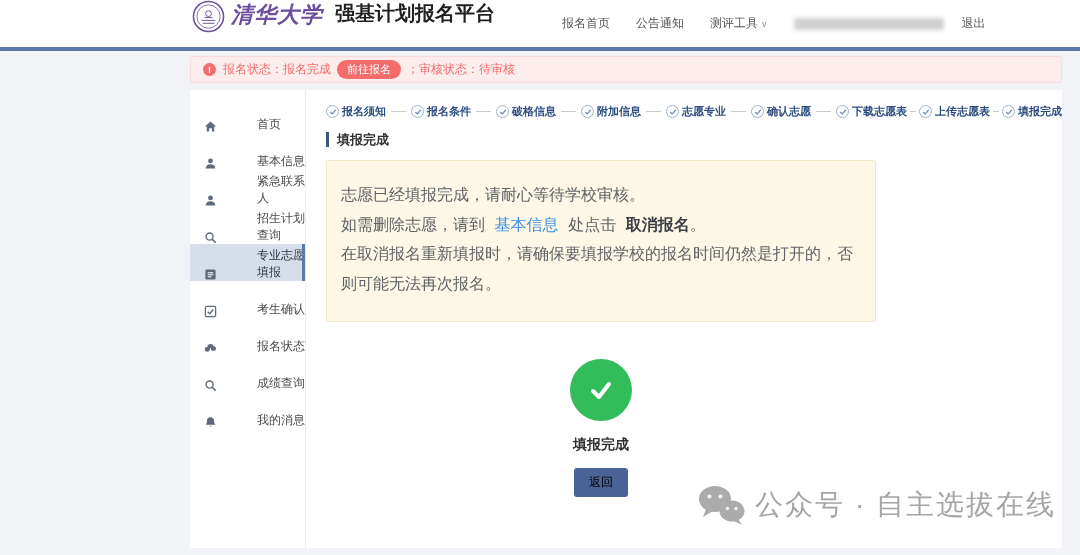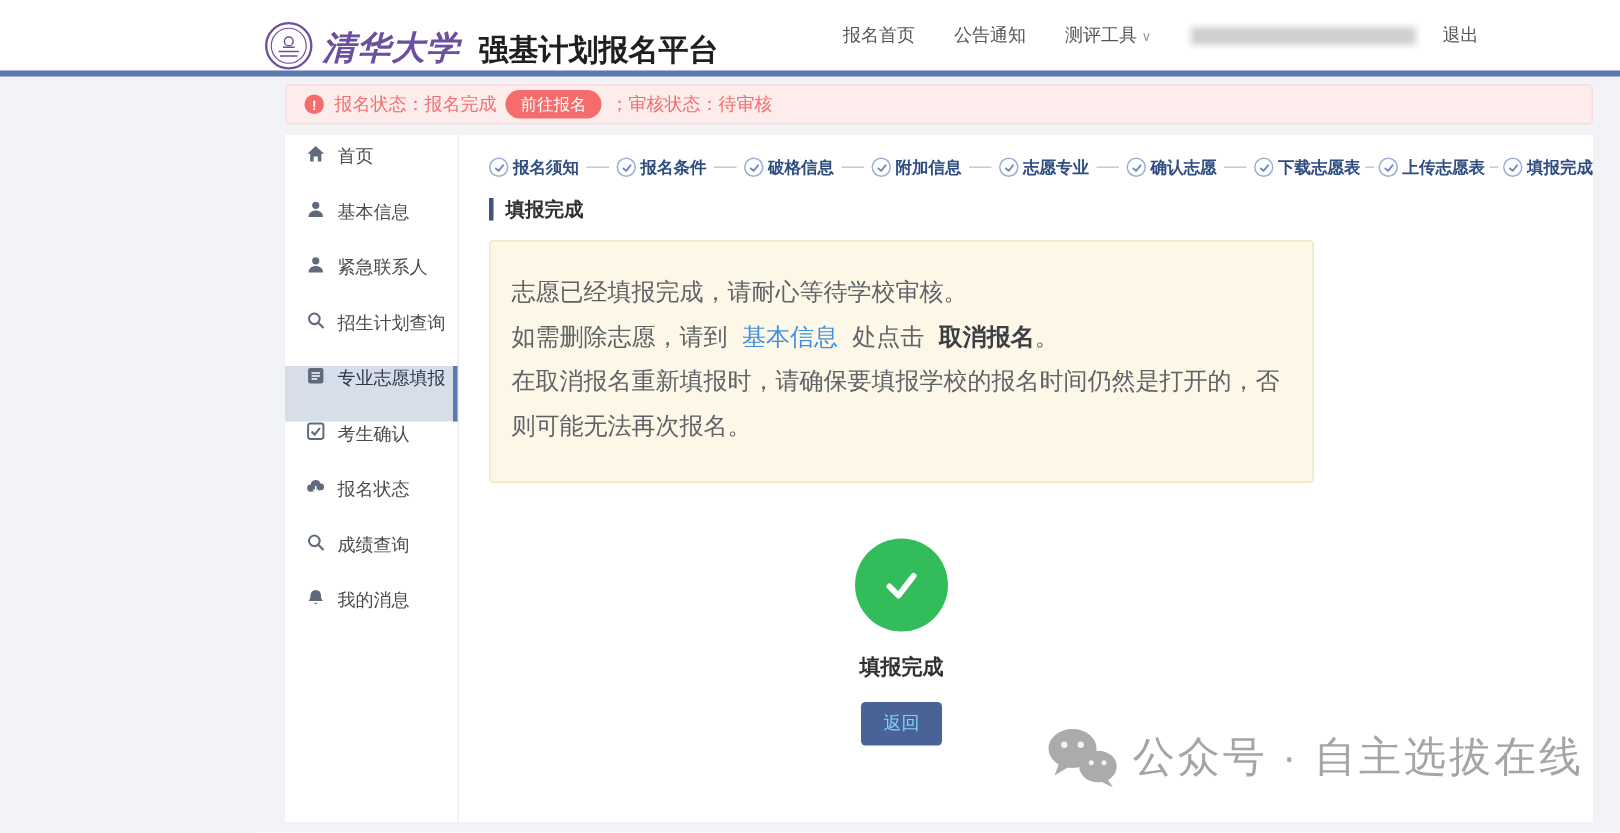--- a/index.html
+++ b/index.html
@@ -10,21 +10,21 @@
   }
   *{box-sizing:border-box; margin:0; padding:0;}
   html,body{width:1080px;height:555px;}
   body{
     position:relative; background:var(--pageBg); overflow:hidden;
     font-family:"Liberation Sans","DejaVu Sans",sans-serif; color:#333;
   }
   
   .header{position:absolute;top:0;left:0;width:1080px;height:47px;background:#fff;}
   .header-line{position:absolute;top:47px;left:0;width:1080px;height:4px;background:var(--accent);}
-  .header-inner{position:absolute;left:176px;top:0;height:47px;display:flex;align-items:flex-end;}
+  .header-inner{position:absolute;left:192px;top:0;height:47px;display:flex;align-items:flex-start;}
   .seal{width:33px;height:33px;flex:0 0 auto;}
   .logo-script{
     font-family:"DejaVu Serif","Liberation Serif",serif;font-style:italic;font-weight:bold;
     font-size:22px;color:#6c4f9e;margin-left:6px;letter-spacing:1px;white-space:nowrap;
   }
   .site-title{font-size:20px;font-weight:bold;color:#1f1f1f;margin-left:12px;white-space:nowrap;}
   .top-nav{position:absolute;left:562px;top:0;height:47px;display:flex;align-items:center;font-size:12px;color:#555;}
   .top-nav .nav-item{margin-right:26px;cursor:pointer;white-space:nowrap;}
   .caret{font-size:9px;color:#999;margin-left:3px;}
   .redacted{
@@ -43,22 +43,22 @@
     margin-right:7px;flex:0 0 auto;
   }
   .alert-pill{
     background:var(--alertText);color:#fff;border-radius:10px;font-size:11px;
     padding:2px 10px;margin:0 6px;cursor:pointer;white-space:nowrap;
   }
   
   .panel{position:absolute;left:190px;top:90px;width:872px;height:458px;background:#fff;display:flex;}
   .sidebar{width:116px;border-right:1px solid #ececec;padding-top:6px;flex:0 0 auto;}
   .side-item{
-    height:37px;display:flex;align-items:flex-start;padding-left:14px;font-size:12px;color:#4a4a4a;
-    cursor:pointer;position:relative;
+    height:37px;display:flex;align-items:flex-end;padding-left:14px;font-size:12px;color:#4a4a4a;
+    cursor:pointer;position:relative;gap:32px;
   }
   .side-item .side-icon{width:13px;height:13px;margin-right:8px;display:inline-flex;color:#5f6b7a;}
   .side-item svg{width:13px;height:13px;}
   .side-item.active{background:var(--sideActiveBg);color:#2c3648;}
   .side-item.active::after{content:"";position:absolute;right:0;top:0;width:3px;height:100%;background:var(--accent);}
   .main{flex:1;padding:12px 0 0 20px;position:relative;}
   .main-inner{width:550px;}
   
   .steps{display:flex;align-items:center;margin-top:2px;white-space:nowrap;font-family:Liberation Serif, serif;}
   .step{display:flex;align-items:center;font-size:11px;font-weight:bold;color:var(--stepText);}
@@ -83,21 +83,21 @@
   .notice b{color:#3c3f44;}
   
   .success{margin-top:37px;text-align:center;}
   .success-circle{
     width:62px;height:62px;border-radius:50%;background:var(--green);margin:0 auto;
     display:flex;align-items:center;justify-content:center;
   }
   .success-circle svg{width:32px;height:32px;}
   .success-title{margin-top:15px;font-size:14px;font-weight:bold;color:#303133;}
   .back-btn{
-    margin-top:14px;display:inline-block;background:var(--btnBlue);color:#7dd3fc;border:none;
+    margin-top:14px;display:inline-block;background:var(--btnBlue);color:#000000;border:none;
     font-size:12px;padding:6px 15px;border-radius:3px;cursor:pointer;
     font-family:"Liberation Sans","DejaVu Sans",sans-serif;
   }
   
   .watermark{
     position:absolute;right:24px;top:485px;display:flex;align-items:center;
     color:var(--wmGray);font-size:28px;letter-spacing:2px;white-space:nowrap;
   }
   .wm-icon{width:48px;height:40px;margin-right:10px;flex:0 0 auto;}
 </style>

